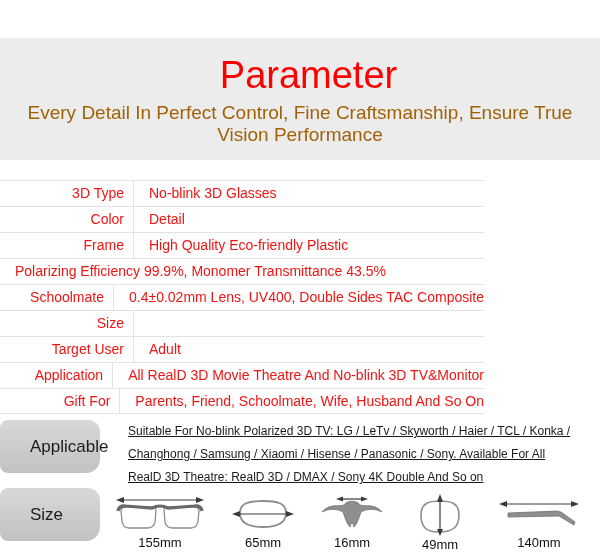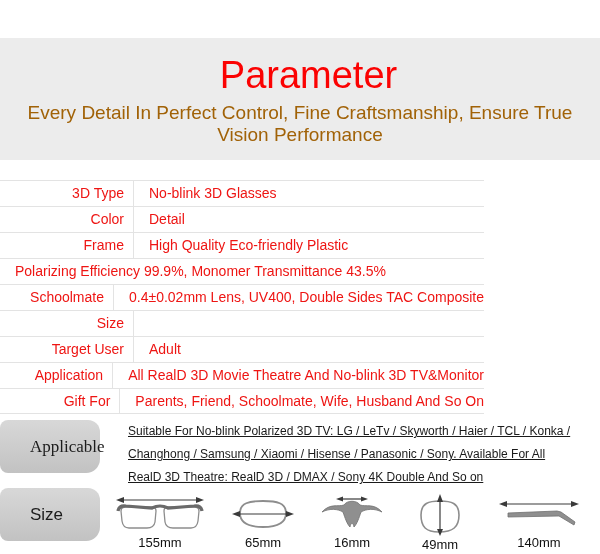--- a/index.html
+++ b/index.html
@@ -26,21 +26,21 @@
   .spec-row{display:flex;height:26px;border-top:1px solid var(--line-gray);}
   .spec-row:last-child{border-bottom:1px solid var(--line-gray);}
   .spec-label{width:134px;border-right:1px solid var(--line-gray);text-align:right;padding-right:9px;
               color:var(--accent-red);font-size:14px;line-height:25px;white-space:nowrap;}
   .spec-value{flex:1;padding-left:15px;color:var(--accent-red);font-size:14px;line-height:25px;white-space:nowrap;}
 
   
   .pill{position:absolute;left:0;width:100px;height:53px;border-radius:8px 12px 14px 8px;
         background:linear-gradient(180deg,var(--pill-gray-top),var(--pill-gray-bottom));
         color:var(--ink);font-size:17px;line-height:53px;padding-left:30px;}
-  .pill-applicable{top:420px;font-family:Liberation Serif, serif;}
+  .pill-applicable{top:420px;}
   .pill-size{top:488px;}
 
   
   .applicable-text{position:absolute;left:128px;top:420px;width:462px;color:#1a1a1a;font-size:12px;line-height:23px;text-decoration:underline;}
 
   
   .figure{position:absolute;top:494px;width:100px;text-align:center;}
   .figure svg{display:block;margin:0 auto;}
   .fig-1{left:110px;}
   .fig-2{left:213px;}

